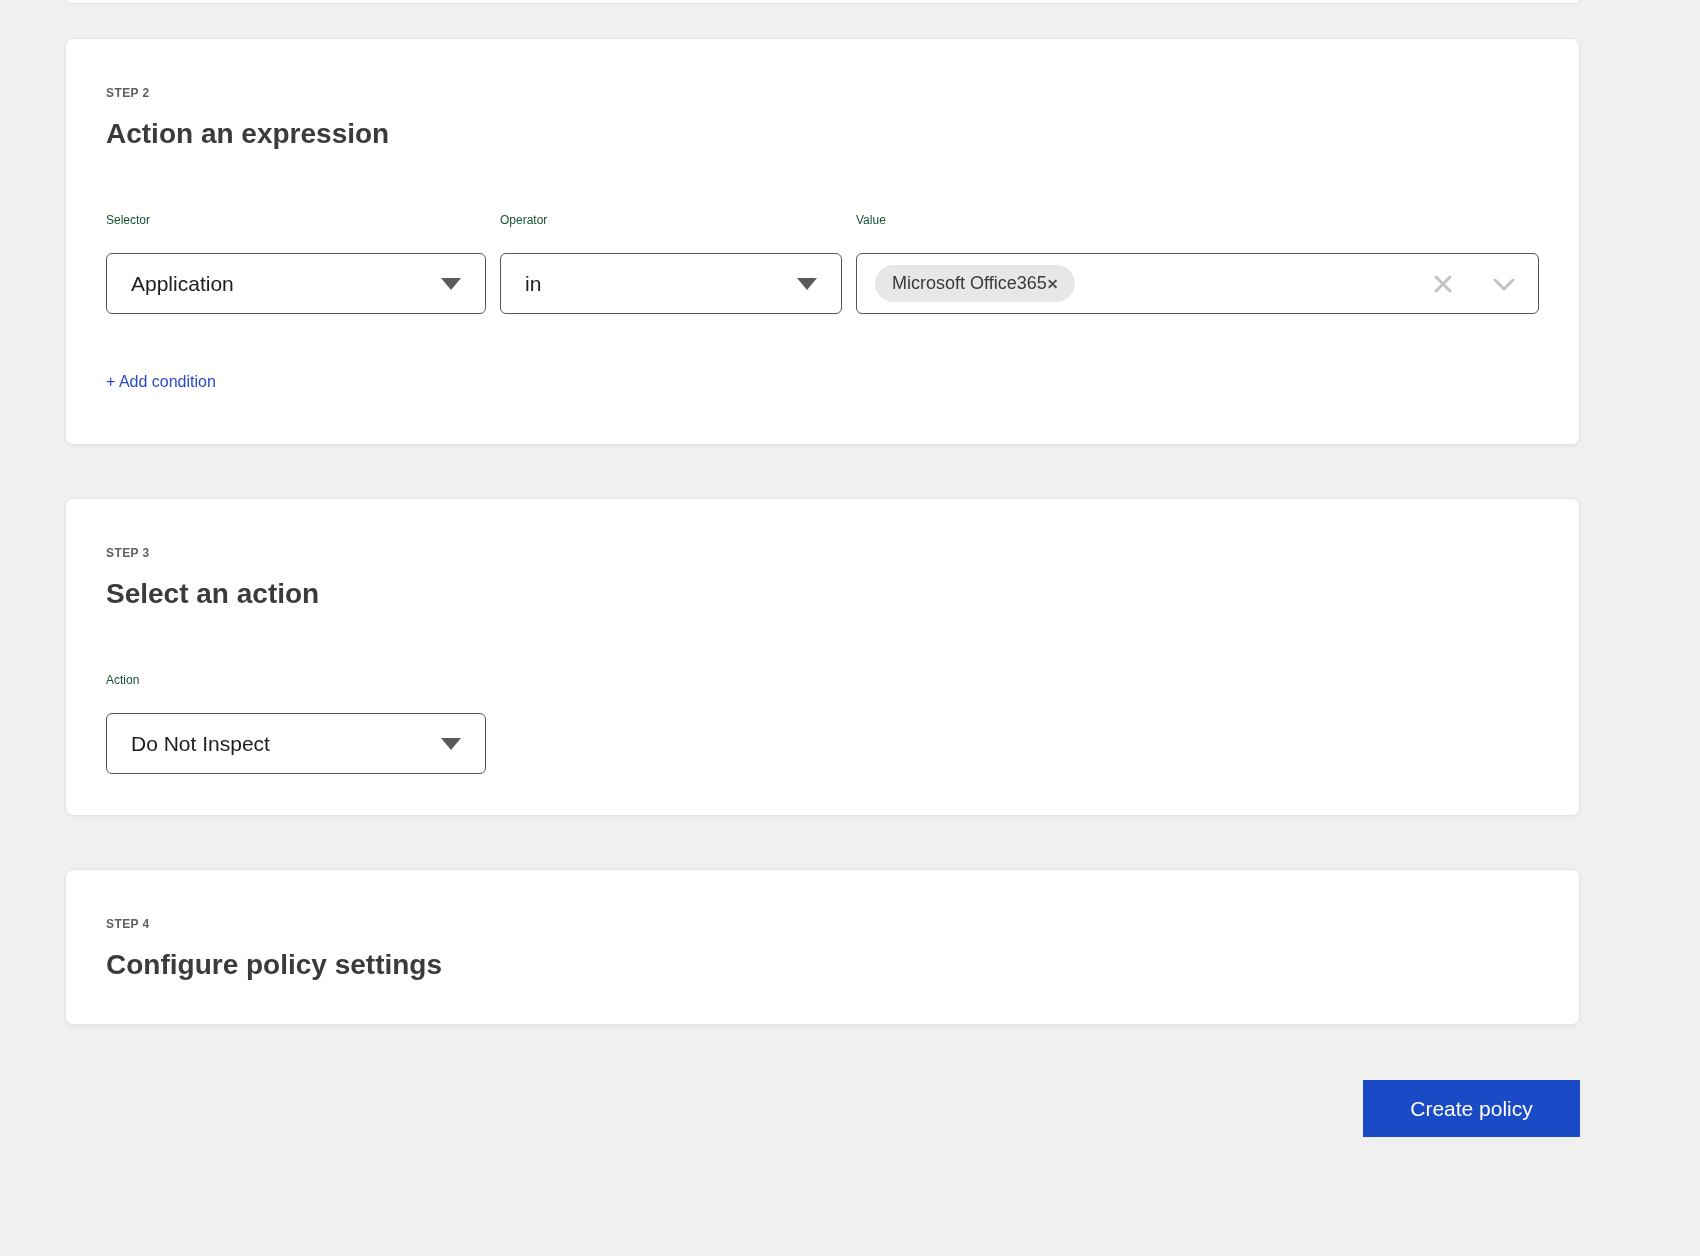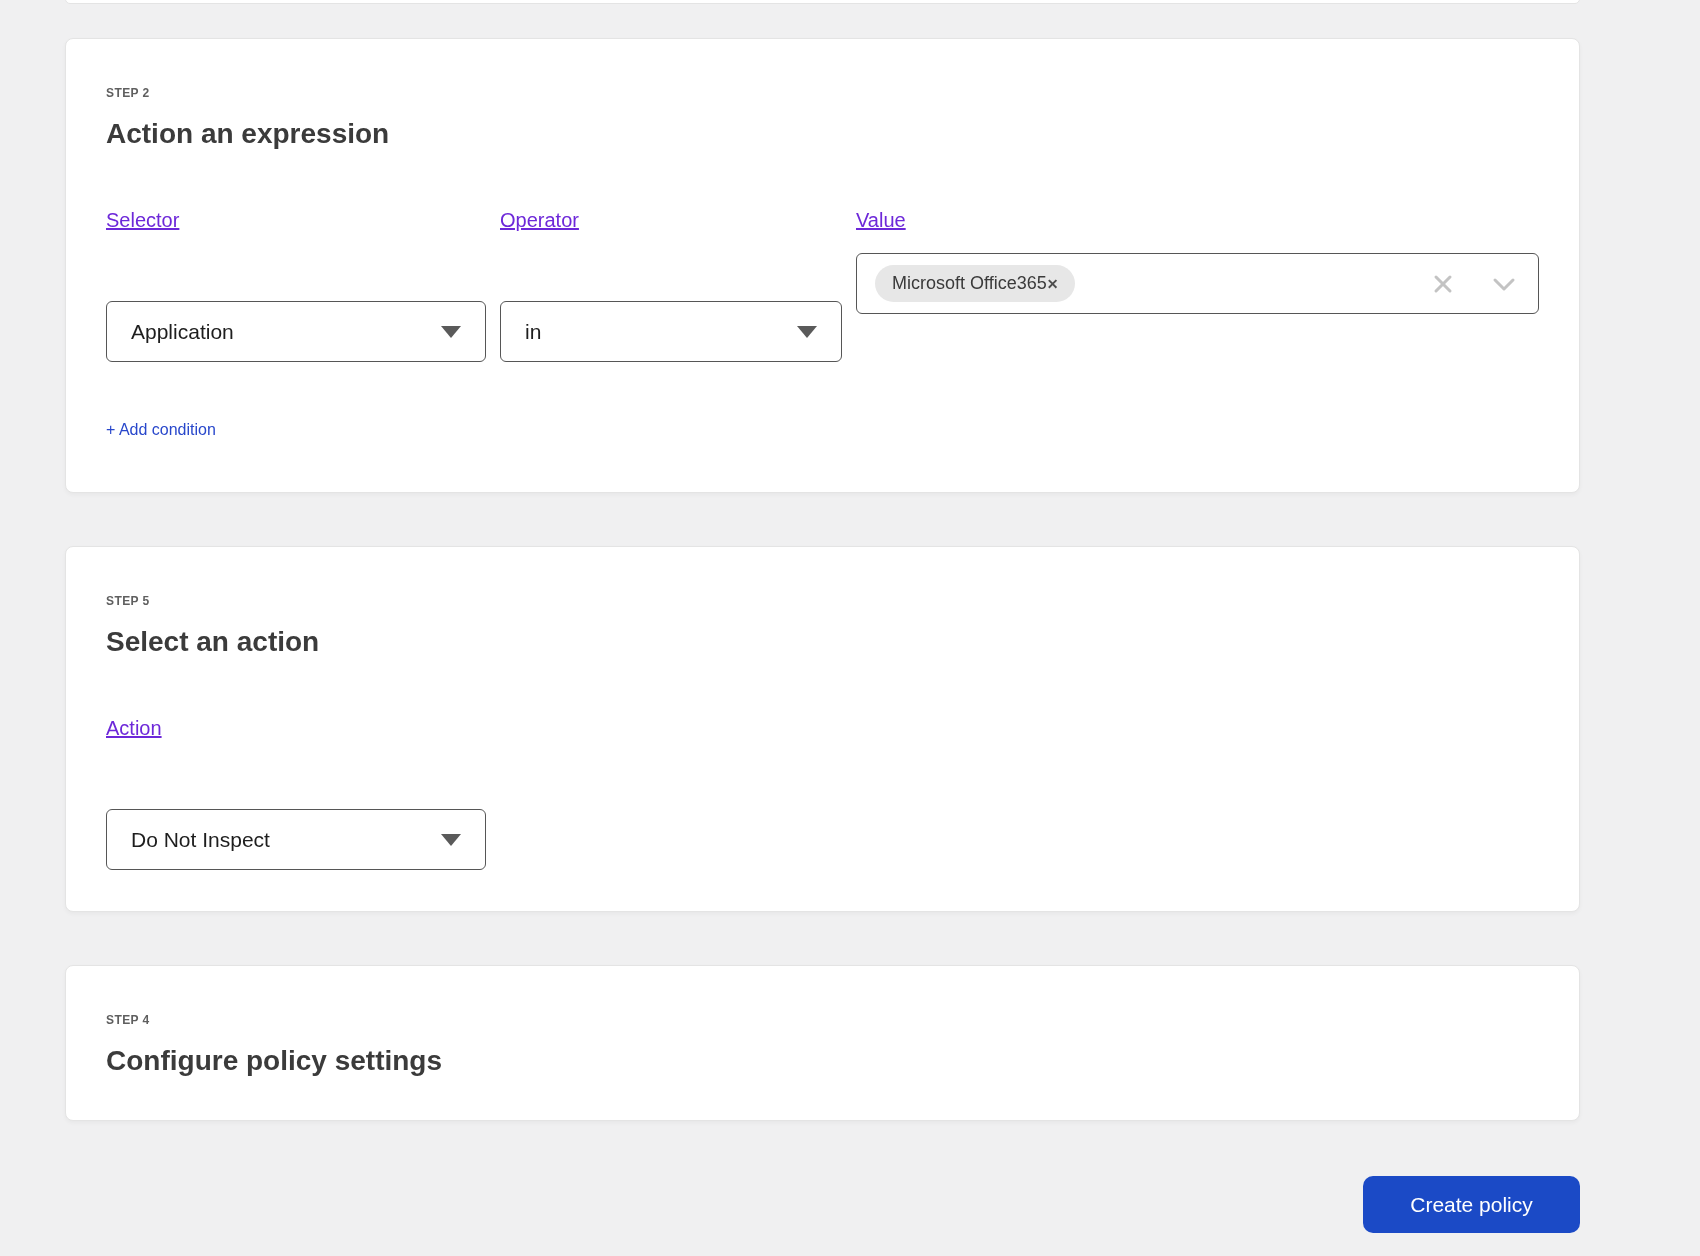--- a/index.html
+++ b/index.html
@@ -40,33 +40,32 @@
   }
   .fields-row {
     display: flex; gap: 14px;
     margin-top: 61px;
   }
   .field { display: flex; flex-direction: column; }
   .field-selector { width: 380px; }
   .field-operator { width: 342px; }
   .field-value { flex: 1; }
   .field-label {
-    font-size: 20px; color: #6d28d9; line-height: 18px;
+    font-size: 12px; color: #14532d; line-height: 18px;
     margin-bottom: 24px;
-    text-decoration: underline;
   }
   .select, .multiselect {
     height: 61px;
     border: 1.5px solid #565656;
     border-radius: 6px;
     background: #ffffff;
     display: flex; align-items: center;
     cursor: pointer;
   }
-  .select { padding: 0 24px; margin-top: 48px; }
+  .select { padding: 0 24px; }
   .select-value { font-size: 21px; color: #1e1e1e; }
   .caret {
     margin-left: auto;
     width: 0; height: 0;
     border-left: 10px solid transparent;
     border-right: 10px solid transparent;
     border-top: 12px solid #5a5a5a;
   }
   .multiselect { padding: 0 20px 0 18px; }
   .tag {
@@ -100,21 +99,21 @@
     font-size: 22px; color: #3b3b3b; line-height: 24px;
   }
   .footer-row {
     margin-top: 55px;
     display: flex; justify-content: flex-end;
   }
   .create-btn {
     min-width: 217px; height: 57px;
     background: #1b4ac6;
     color: #ffffff;
-    border: none; border-radius: 10px;
+    border: none; border-radius: 0;
     font-family: "Liberation Sans", sans-serif;
     font-size: 21px;
     padding: 0 42px;
     cursor: pointer;
   }
 </style>
 </head>
 <body>
 
 <div class="top-sliver"></div>
@@ -159,21 +158,21 @@
             </svg>
           </span>
         </div>
       </div>
     </div>
 
     <a class="add-condition">+ Add condition</a>
   </section>
 
   <section class="card card-step3">
-    <div class="step-label">STEP 5</div>
+    <div class="step-label">STEP 3</div>
     <h2 class="card-title">Select an action</h2>
 
     <div class="fields-row">
       <div class="field field-selector">
         <span class="field-label">Action</span>
         <div class="select">
           <span class="select-value">Do Not Inspect</span>
           <span class="caret"></span>
         </div>
       </div>

